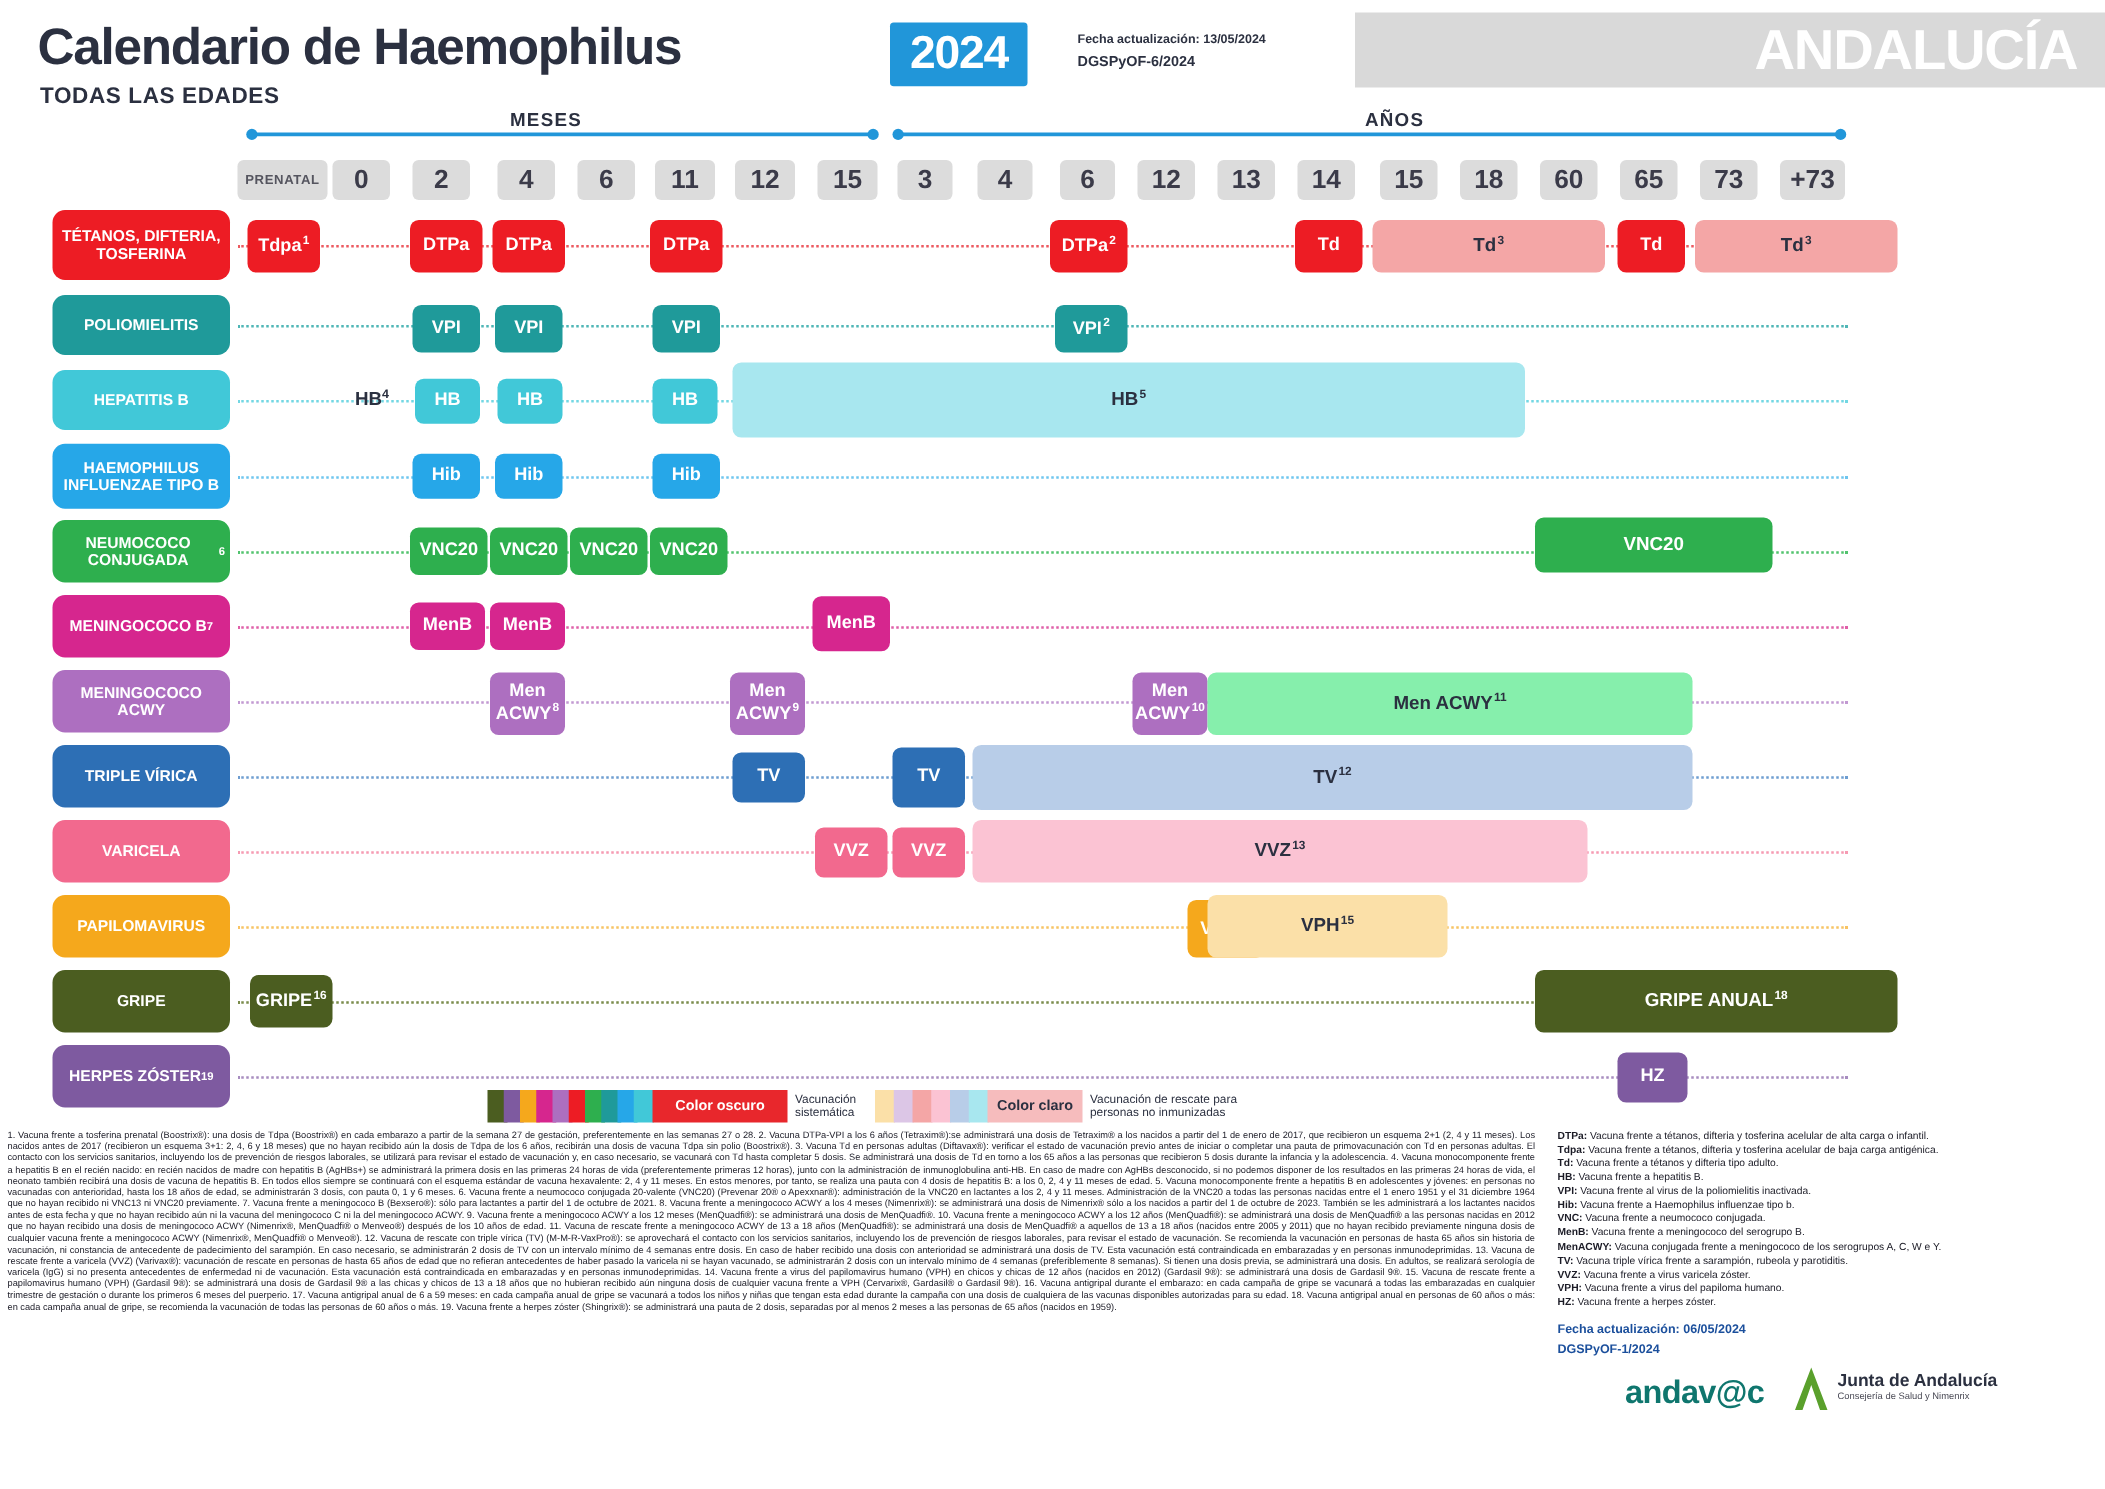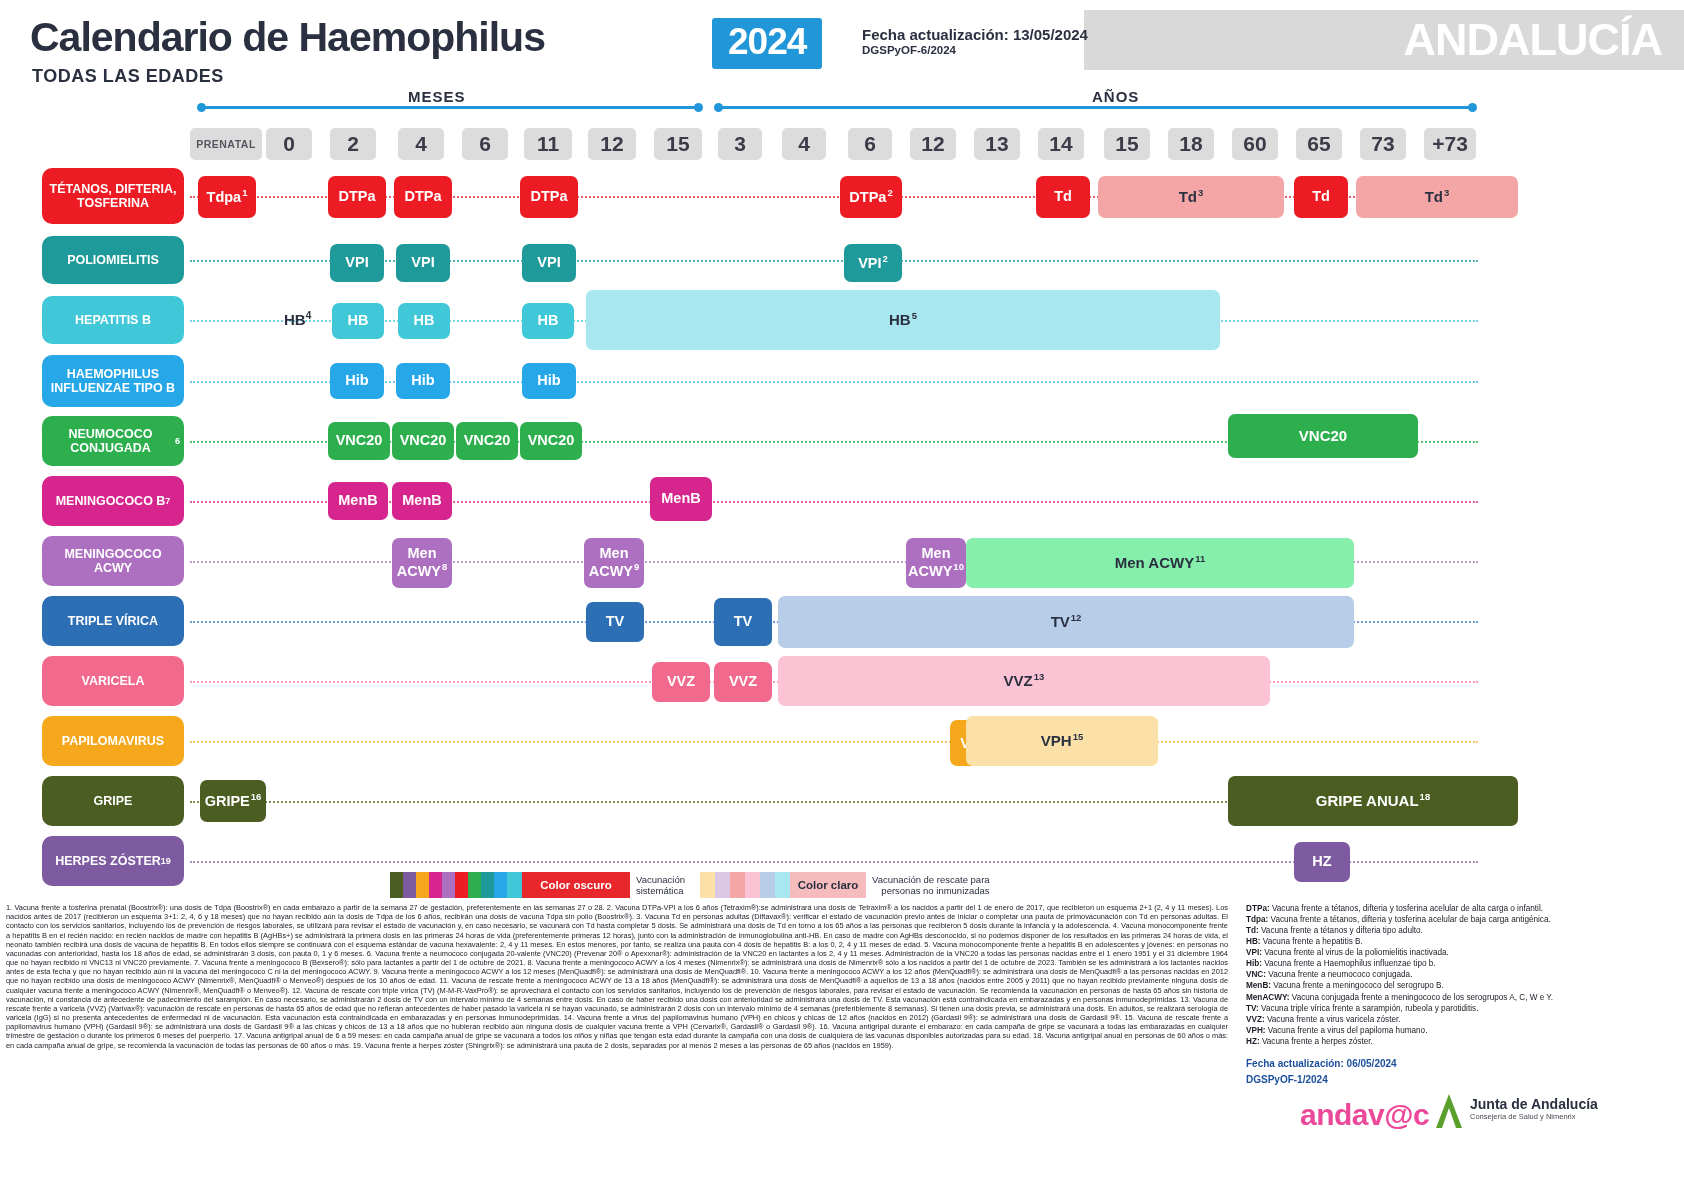--- a/index.html
+++ b/index.html
@@ -21,21 +21,21 @@
   .subtitle {
     position:absolute; left:32px; top:66px;
     font-size:18px; font-weight:bold; color:#2b3040; letter-spacing:0.5px;
   }
   .year-box {
     position:absolute; left:712px; top:18px;
     background:#2196d9; color:#fff; font-size:37px; font-weight:bold;
     padding:3px 16px 6px 16px; border-radius:3px; letter-spacing:-1px;
   }
   .upd {
-    position:absolute; left:862px; top:26px; font-size:15px; font-weight:bold; color:#2b3040;
+    position:absolute; left:862px; top:26px; font-size:10px; font-weight:bold; color:#2b3040;
   }
   .upd2 { position:absolute; left:862px; top:44px; font-size:11.5px; font-weight:bold; color:#2b3040; }
   .andalucia-band {
     position:absolute; right:0; top:10px; width:600px; height:60px; background:#d9d9d9;
   }
   .andalucia-text {
     position:absolute; right:22px; top:14px; font-size:45px; font-weight:bold;
     color:#ffffff; letter-spacing:-1px;
   }
   
@@ -76,21 +76,21 @@
     position:absolute; left:6px; top:903px; width:1222px;
     font-size:7.4px; line-height:1.24; color:#1b1b26; text-align:justify;
   }
   .abbrev {
     position:absolute; left:1246px; top:903px; width:430px;
     font-size:8.2px; line-height:1.35; color:#1b1b26;
   }
   .abbrev b { font-weight:bold; }
   .footer-date { position:absolute; left:1246px; top:1058px; font-size:10px; font-weight:bold; color:#1b4f9c; }
   .footer-date2 { position:absolute; left:1246px; top:1074px; font-size:10px; font-weight:bold; color:#1b4f9c; }
-  .andavac { position:absolute; left:1300px; top:1098px; font-size:30px; font-weight:bold; color:#ec4899; letter-spacing:-0.5px; }
+  .andavac { position:absolute; left:1300px; top:1098px; font-size:26px; font-weight:bold; color:#0f766e; letter-spacing:-0.5px; }
   .junta { position:absolute; left:1470px; top:1096px; font-size:14px; font-weight:bold; color:#2b3040; }
   .junta small { display:block; font-size:7.5px; font-weight:normal; color:#4a4a55; }
   .junta-logo { position:absolute; left:1432px; top:1092px; width:34px; height:40px; }
 </style>
 </head>
 <body>
 
 <div class="header">
   <div class="andalucia-band"></div>
   <div class="title">Calendario de Haemophilus</div>
@@ -304,21 +304,21 @@
     <div class="legend-swatch" style="left: 745px; top: 872px; background: rgb(251, 195, 211);"></div>
     <div class="legend-swatch" style="left: 760px; top: 872px; background: rgb(184, 205, 232);"></div>
     <div class="legend-swatch" style="left: 775px; top: 872px; background: rgb(168, 231, 239);"></div>
   </div>
 <div class="legend-bar-dark" style="left:522px; top:872px; width:108px;">Color oscuro</div>
 <div class="legend-text" style="left:636px; top:874px;">
   <span>Vacunación</span><br>
   <span>sistemática</span>
 </div>
 <div class="legend-bar-light" style="left:790px; top:872px; width:76px;">Color claro</div>
-<div class="legend-text" style="left:872px; top:874px;text-align:right;">
+<div class="legend-text" style="left:872px; top:874px;">
   <span>Vacunación de rescate para</span><br>
   <span>personas no inmunizadas</span>
 </div>
 
 <div class="footnotes">1. Vacuna frente a tosferina prenatal (Boostrix®): una dosis de Tdpa (Boostrix®) en cada embarazo a partir de la semana 27 de gestación, preferentemente en las semanas 27 o 28. 2. Vacuna DTPa-VPI a los 6 años (Tetraxim®):se administrará una dosis de Tetraxim® a los nacidos a partir del 1 de enero de 2017, que recibieron un esquema 2+1 (2, 4 y 11 meses). Los nacidos antes de 2017 (recibieron un esquema 3+1: 2, 4, 6 y 18 meses) que no hayan recibido aún la dosis de Tdpa de los 6 años, recibirán una dosis de vacuna Tdpa sin polio (Boostrix®). 3. Vacuna Td en personas adultas (Diftavax®): verificar el estado de vacunación previo antes de iniciar o completar una pauta de primovacunación con Td en personas adultas. El contacto con los servicios sanitarios, incluyendo los de prevención de riesgos laborales, se utilizará para revisar el estado de vacunación y, en caso necesario, se vacunará con Td hasta completar 5 dosis. Se administrará una dosis de Td en torno a los 65 años a las personas que recibieron 5 dosis durante la infancia y la adolescencia. 4. Vacuna monocomponente frente a hepatitis B en el recién nacido: en recién nacidos de madre con hepatitis B (AgHBs+) se administrará la primera dosis en las primeras 24 horas de vida (preferentemente primeras 12 horas), junto con la administración de inmunoglobulina anti-HB. En caso de madre con AgHBs desconocido, si no podemos disponer de los resultados en las primeras 24 horas de vida, el neonato también recibirá una dosis de vacuna de hepatitis B. En todos ellos siempre se continuará con el esquema estándar de vacuna hexavalente: 2, 4 y 11 meses. En estos menores, por tanto, se realiza una pauta con 4 dosis de hepatitis B: a los 0, 2, 4 y 11 meses de edad. 5. Vacuna monocomponente frente a hepatitis B en adolescentes y jóvenes: en personas no vacunadas con anterioridad, hasta los 18 años de edad, se administrarán 3 dosis, con pauta 0, 1 y 6 meses. 6. Vacuna frente a neumococo conjugada 20-valente (VNC20) (Prevenar 20® o Apexxnar®): administración de la VNC20 en lactantes a los 2, 4 y 11 meses. Administración de la VNC20 a todas las personas nacidas entre el 1 enero 1951 y el 31 diciembre 1964 que no hayan recibido ni VNC13 ni VNC20 previamente. 7. Vacuna frente a meningococo B (Bexsero®): sólo para lactantes a partir del 1 de octubre de 2021. 8. Vacuna frente a meningococo ACWY a los 4 meses (Nimenrix®): se administrará una dosis de Nimenrix® sólo a los nacidos a partir del 1 de octubre de 2023. También se les administrará a los lactantes nacidos antes de esta fecha y que no hayan recibido aún ni la vacuna del meningococo C ni la del meningococo ACWY. 9. Vacuna frente a meningococo ACWY a los 12 meses (MenQuadfi®): se administrará una dosis de MenQuadfi®. 10. Vacuna frente a meningococo ACWY a los 12 años (MenQuadfi®): se administrará una dosis de MenQuadfi® a las personas nacidas en 2012 que no hayan recibido una dosis de meningococo ACWY (Nimenrix®, MenQuadfi® o Menveo®) después de los 10 años de edad. 11. Vacuna de rescate frente a meningococo ACWY de 13 a 18 años (MenQuadfi®): se administrará una dosis de MenQuadfi® a aquellos de 13 a 18 años (nacidos entre 2005 y 2011) que no hayan recibido previamente ninguna dosis de cualquier vacuna frente a meningococo ACWY (Nimenrix®, MenQuadfi® o Menveo®). 12. Vacuna de rescate con triple vírica (TV) (M-M-R-VaxPro®): se aprovechará el contacto con los servicios sanitarios, incluyendo los de prevención de riesgos laborales, para revisar el estado de vacunación. Se recomienda la vacunación en personas de hasta 65 años sin historia de vacunación, ni constancia de antecedente de padecimiento del sarampión. En caso necesario, se administrarán 2 dosis de TV con un intervalo mínimo de 4 semanas entre dosis. En caso de haber recibido una dosis con anterioridad se administrará una dosis de TV. Esta vacunación está contraindicada en embarazadas y en personas inmunodeprimidas. 13. Vacuna de rescate frente a varicela (VVZ) (Varivax®): vacunación de rescate en personas de hasta 65 años de edad que no refieran antecedentes de haber pasado la varicela ni se hayan vacunado, se administrarán 2 dosis con un intervalo mínimo de 4 semanas (preferiblemente 8 semanas). Si tienen una dosis previa, se administrará una dosis. En adultos, se realizará serología de varicela (IgG) si no presenta antecedentes de enfermedad ni de vacunación. Esta vacunación está contraindicada en embarazadas y en personas inmunodeprimidas. 14. Vacuna frente a virus del papilomavirus humano (VPH) en chicos y chicas de 12 años (nacidos en 2012) (Gardasil 9®): se administrará una dosis de Gardasil 9®. 15. Vacuna de rescate frente a papilomavirus humano (VPH) (Gardasil 9®): se administrará una dosis de Gardasil 9® a las chicas y chicos de 13 a 18 años que no hubieran recibido aún ninguna dosis de cualquier vacuna frente a VPH (Cervarix®, Gardasil® o Gardasil 9®). 16. Vacuna antigripal durante el embarazo: en cada campaña de gripe se vacunará a todas las embarazadas en cualquier trimestre de gestación o durante los primeros 6 meses del puerperio. 17. Vacuna antigripal anual de 6 a 59 meses: en cada campaña anual de gripe se vacunará a todos los niños y niñas que tengan esta edad durante la campaña con una dosis de cualquiera de las vacunas disponibles autorizadas para su edad. 18. Vacuna antigripal anual en personas de 60 años o más: en cada campaña anual de gripe, se recomienda la vacunación de todas las personas de 60 años o más. 19. Vacuna frente a herpes zóster (Shingrix®): se administrará una pauta de 2 dosis, separadas por al menos 2 meses a las personas de 65 años (nacidos en 1959).</div>
 <div class="abbrev" id="abbrev">
     <div><b>DTPa:</b><span> Vacuna frente a tétanos, difteria y tosferina acelular de alta carga o infantil.</span></div>
     <div><b>Tdpa:</b><span> Vacuna frente a tétanos, difteria y tosferina acelular de baja carga antigénica.</span></div>
     <div><b>Td:</b><span> Vacuna frente a tétanos y difteria tipo adulto.</span></div>
     <div><b>HB:</b><span> Vacuna frente a hepatitis B.</span></div>

